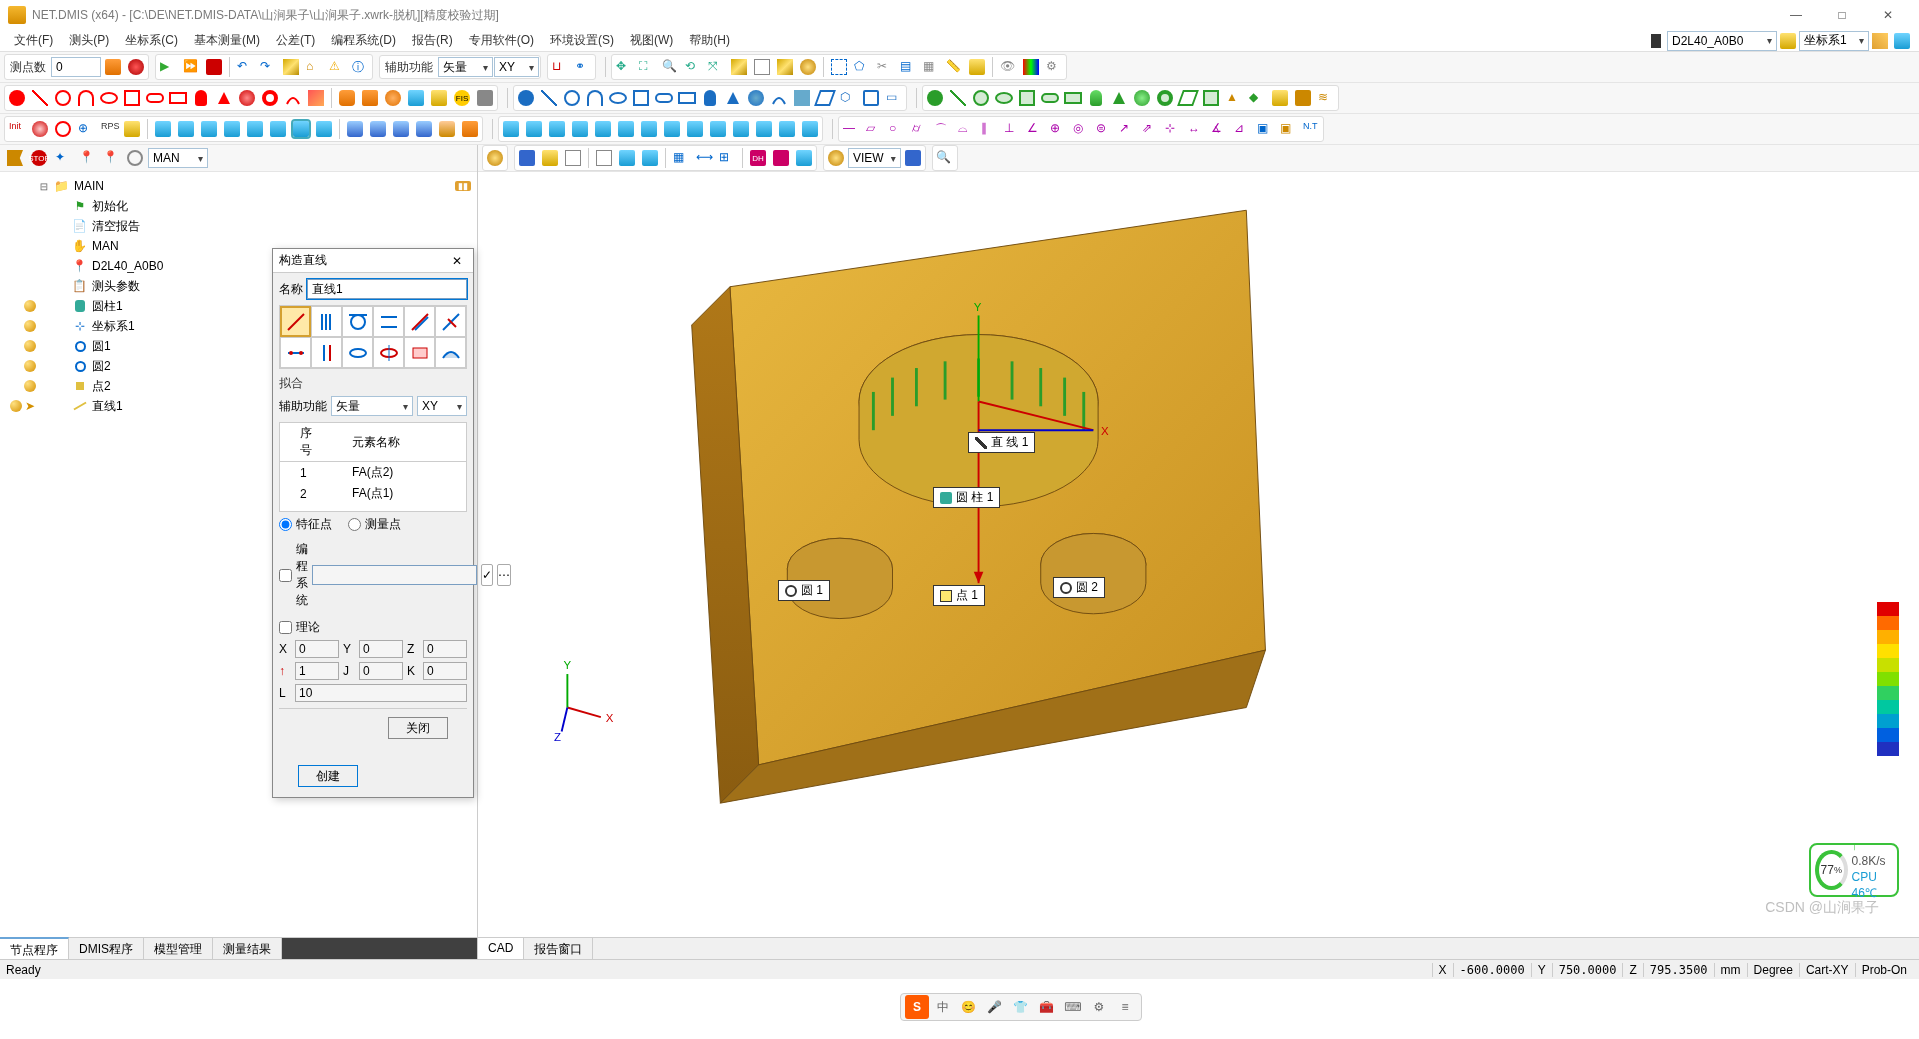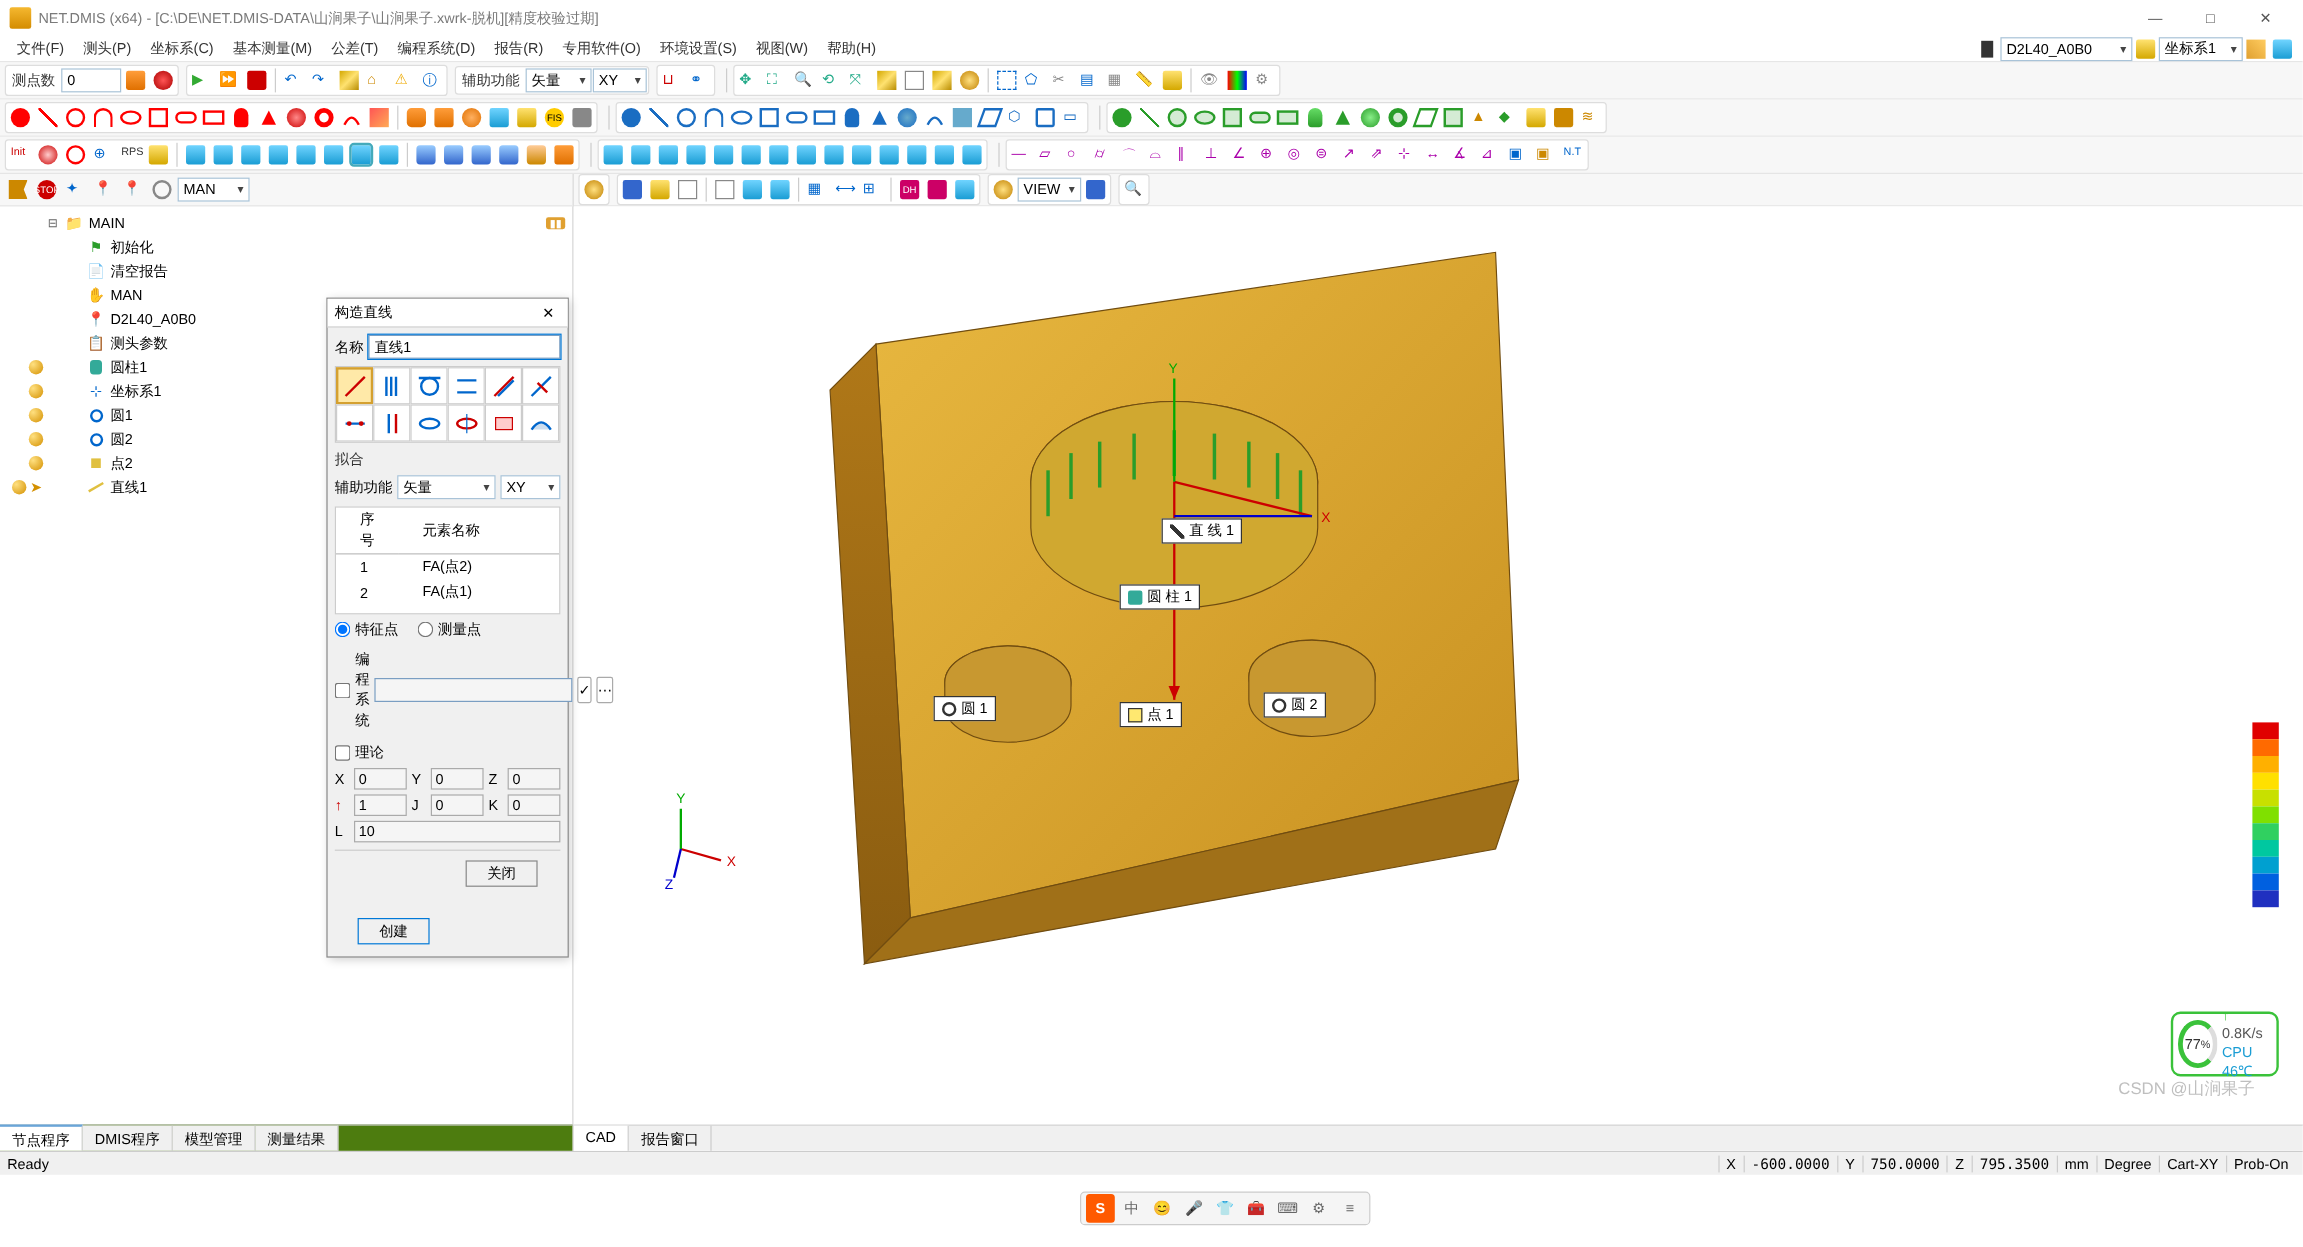--- a/index.html
+++ b/index.html
@@ -45,21 +45,21 @@
 .tree { flex: 1; overflow: auto; padding: 4px 2px; }
 .tree-row { display: flex; align-items: center; height: 20px; padding-left: 4px; cursor: pointer; }
 .tree-row.selected { background: #2b88d8; color: #fff; }
 .tree-indent { display: inline-block; }
 .tree-toggle { width: 12px; text-align: center; color: #666; font-size: 10px; }
 .tree-icon { width: 16px; height: 16px; margin: 0 4px; display: inline-flex; align-items: center; justify-content: center; }
 .tree-gutter { width: 32px; display: flex; gap: 2px; justify-content: flex-end; padding-right: 2px; }
 .bulb { width: 12px; height: 12px; border-radius: 50%; background: radial-gradient(circle at 30% 30%, #ffe080, #d49000); }
 .arrow-y { width: 12px; height: 12px; display: flex; align-items: center; justify-content: center; color: #d49000; font-size: 12px; }
 
-.tree-tabs { display: flex; border-top: 1px solid #ccc; background: #4d7c0f; height: 22px; margin-top: 12px; }
+.tree-tabs { display: flex; border-top: 1px solid #ccc; background: #404040; height: 22px; margin-top: 12px; }
 .tree-tabs .tab { padding: 3px 10px; border-right: 1px solid #ccc; cursor: pointer; background: #f0f0f0; }
 .tree-tabs .tab.active { background: #fff; border-top: 2px solid #6aa5d8; margin-top: -1px; }
 
 .viewport-wrap { flex: 1; display: flex; flex-direction: column; background: #fff; }
 .view-toolbar { height: 27px; display: flex; align-items: center; padding: 2px 4px; gap: 2px; background: #f7f7f7; border-bottom: 1px solid #e5e5e5; }
 .viewport { flex: 1; position: relative; background: #fff; overflow: hidden; }
 .viewport svg { width: 100%; height: 100%; }
 .view-tabs { height: 22px; display: flex; border-top: 1px solid #ccc; background: #f0f0f0; }
 .view-tabs .tab { padding: 3px 10px; border-right: 1px solid #ccc; cursor: pointer; }
 .view-tabs .tab.active { background: #fff; }

